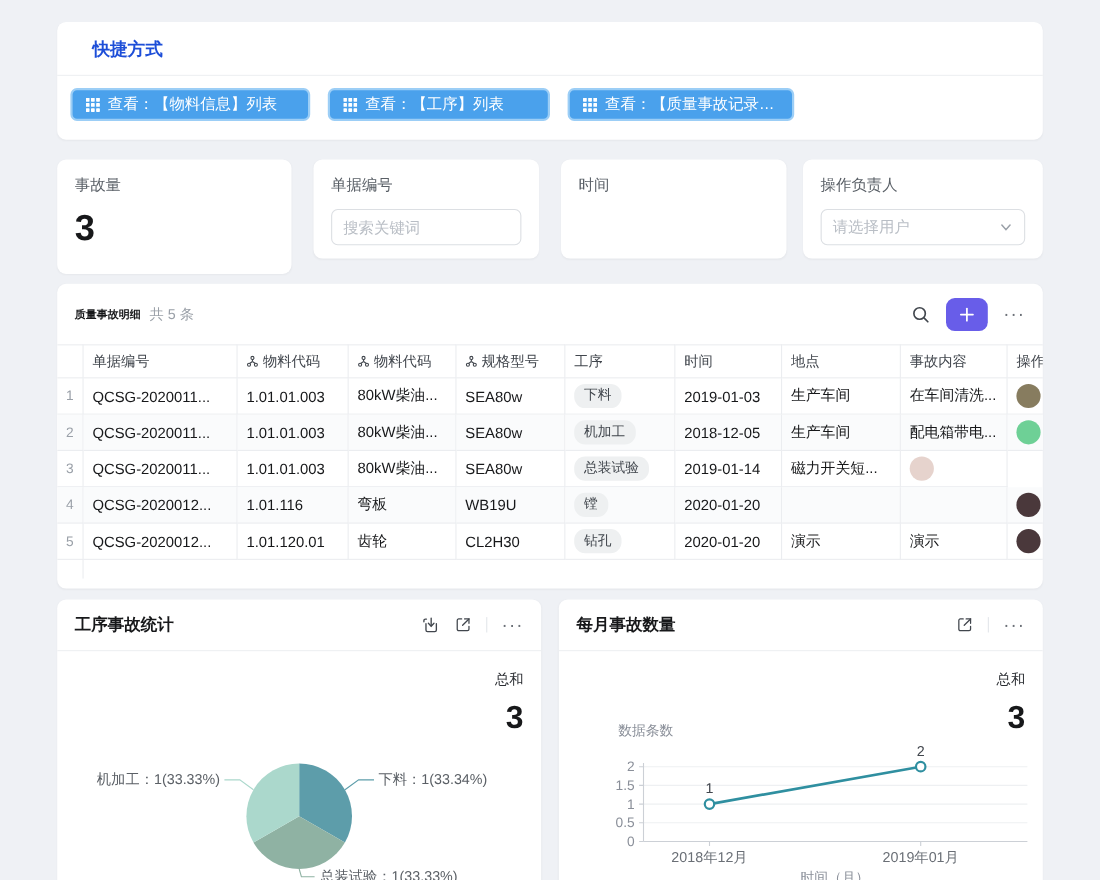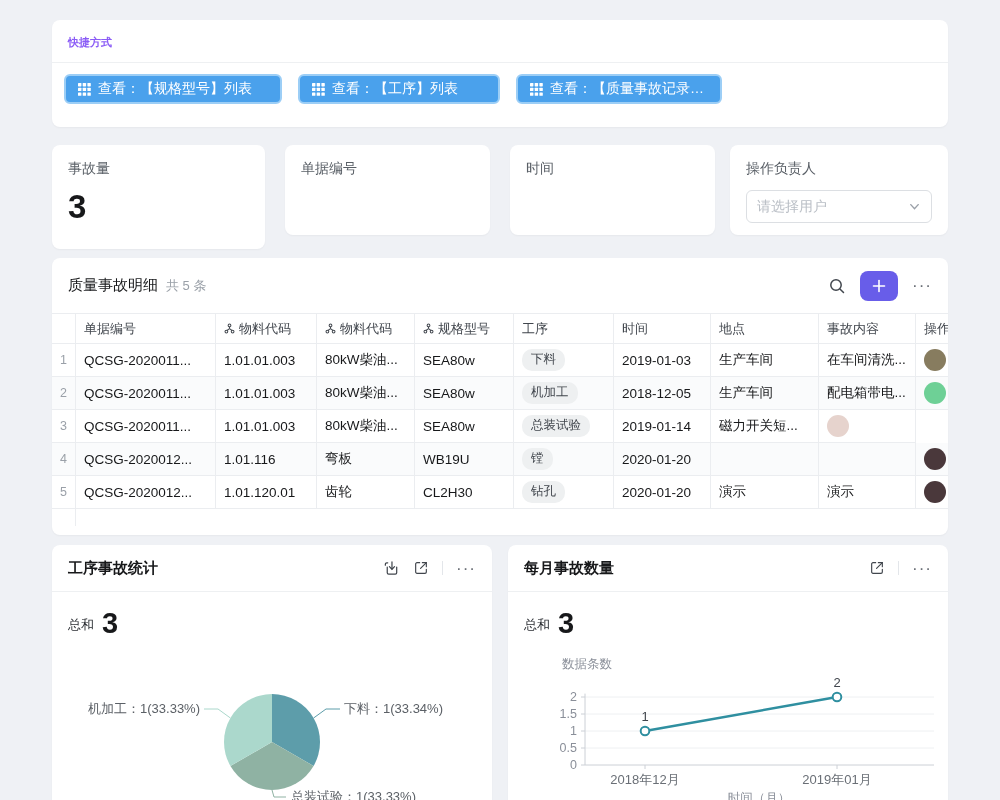--- a/index.html
+++ b/index.html
@@ -7,21 +7,21 @@
   body {
     position:relative; overflow:hidden;
     background:#eff1f5;
     font-family:"Liberation Sans","DejaVu Sans",sans-serif;
     color:#17181a;
   }
   .card { position:absolute; background:#fff; border-radius:8px; box-shadow:0 1px 2px rgba(0,0,0,.04); }
 
   
   #shortcuts { left:52px; top:20px; width:896px; height:107px; }
-  .sc-title { padding:15px 16px 12px; font-size:11px; font-weight:700; color:#8b5cf6; }
+  .sc-title { padding:15px 32px 12px; font-size:16px; font-weight:700; color:#1d4ed8; }
   .sc-divider { height:1px; background:#eef0f2; }
   .sc-btn-row { display:flex; gap:16px; padding:11px 12px; }
   .sc-btn {
     height:30px; display:flex; align-items:center; gap:7px;
     background:#4aa1ec; border:2px solid #9ccef6; border-radius:6px;
     color:#fff; font-size:14px; font-weight:500; padding:0 12px; cursor:pointer;
     font-family:inherit; white-space:nowrap; overflow:hidden;
   }
   .sc-btn span { white-space:nowrap; overflow:hidden; text-overflow:ellipsis; }
   .grid-ic { display:inline-flex; flex:0 0 auto; }
@@ -39,21 +39,21 @@
     padding:0 10px; font-size:14px; font-family:inherit; color:#17181a;
     display:flex; align-items:center; justify-content:space-between; background:#fff;
   }
   input.f-input::placeholder { color:#b9bec5; }
   .f-placeholder { color:#b9bec5; font-size:14px; }
   .f-ic { display:inline-flex; color:#9aa0a8; }
 
   
   #table-card { left:52px; top:258px; width:896px; height:277px; overflow:hidden; }
   .t-head { display:flex; align-items:center; height:55px; padding:0 16px; }
-  .t-title { font-size:15px; font-weight:400; }
+  .t-title { font-size:10px; font-weight:700; }
   .t-count { font-size:13px; color:#9aa0a8; margin-left:8px; }
   .t-actions { margin-left:auto; display:flex; align-items:center; gap:14px; }
   .icon-btn { display:inline-flex; align-items:center; justify-content:center; background:none; border:none; cursor:pointer; color:#41464d; padding:0; }
   .plus-btn { width:38px; height:30px; border-radius:8px; background:#685de9; color:#fff; display:flex; align-items:center; justify-content:center; border:none; cursor:pointer; }
   .dots { font-size:17px; color:#6a6f76; letter-spacing:1px; line-height:1; }
 
   .grid-table { width:944px; }
   .g-row { display:grid; grid-template-columns:24px 140px 101px 98px 99px 100px 97px 108px 97px 80px; }
   .g-row > div {
     height:33px; display:flex; align-items:center; padding:0 8px;
@@ -70,21 +70,21 @@
   .link-ic { display:inline-flex; color:#41464d; flex:0 0 auto; }
 
   
   #pie-card  { left:52px;  top:545px; width:440px; height:275px; overflow:hidden; }
   #line-card { left:508px; top:545px; width:440px; height:275px; overflow:hidden; }
   .c-head { display:flex; align-items:center; height:46px; padding:0 16px; }
   .c-title { font-size:15px; font-weight:700; }
   .c-actions { margin-left:auto; display:flex; align-items:center; gap:13px; color:#5f646b; }
   .c-sep { width:1px; height:14px; background:#e3e6ea; }
   .c-divider { height:1px; background:#eef0f2; }
-  .c-sum { display:flex; align-items:flex-end; gap:8px; padding:17px 16px 0; position:relative; z-index:2; }
+  .c-sum { display:flex; align-items:flex-end; gap:8px; padding:17px 16px 0; position:relative; z-index:2;flex-direction:column; }
   .c-sum-label { font-size:13px; color:#2b2e33; padding-bottom:4px; }
   .c-sum-value { font-size:29px; font-weight:700; line-height:1; }
   .chart-svg { position:absolute; left:0; top:0; width:440px; height:275px; }
 </style>
 </head>
 <body>
 
 <div class="card" id="shortcuts">
   <div class="sc-title">快捷方式</div>
   <div class="sc-divider"></div>
@@ -96,21 +96,21 @@
             <rect x="4.7" y="0" width="3.4" height="3.4" rx="0.6"></rect>
             <rect x="9.4" y="0" width="3.4" height="3.4" rx="0.6"></rect>
             <rect x="0" y="4.7" width="3.4" height="3.4" rx="0.6"></rect>
             <rect x="4.7" y="4.7" width="3.4" height="3.4" rx="0.6"></rect>
             <rect x="9.4" y="4.7" width="3.4" height="3.4" rx="0.6"></rect>
             <rect x="0" y="9.4" width="3.4" height="3.4" rx="0.6"></rect>
             <rect x="4.7" y="9.4" width="3.4" height="3.4" rx="0.6"></rect>
             <rect x="9.4" y="9.4" width="3.4" height="3.4" rx="0.6"></rect>
           </svg>
         </span>
-        <span>查看：【规格型号】列表</span>
+        <span>查看：【物料信息】列表</span>
       </button>
       <button class="sc-btn" style="width:202px">
         <span class="grid-ic">
           <svg width="13" height="13" viewBox="0 0 13 13" fill="currentColor">
             <rect x="0" y="0" width="3.4" height="3.4" rx="0.6"></rect>
             <rect x="4.7" y="0" width="3.4" height="3.4" rx="0.6"></rect>
             <rect x="9.4" y="0" width="3.4" height="3.4" rx="0.6"></rect>
             <rect x="0" y="4.7" width="3.4" height="3.4" rx="0.6"></rect>
             <rect x="4.7" y="4.7" width="3.4" height="3.4" rx="0.6"></rect>
             <rect x="9.4" y="4.7" width="3.4" height="3.4" rx="0.6"></rect>
@@ -143,20 +143,21 @@
 <div class="card" id="f-count">
   <div class="f-inner">
     <div class="f-label">事故量</div>
     <div class="f-value">3</div>
   </div>
 </div>
 
 <div class="card" id="f-doc">
   <div class="f-inner">
     <div class="f-label">单据编号</div>
+    <input class="f-input" type="text" placeholder="搜索关键词" style="">
   </div>
 </div>
 
 <div class="card" id="f-time">
   <div class="f-inner">
     <div class="f-label">时间</div>
   </div>
 </div>
 
 <div class="card" id="f-user">

